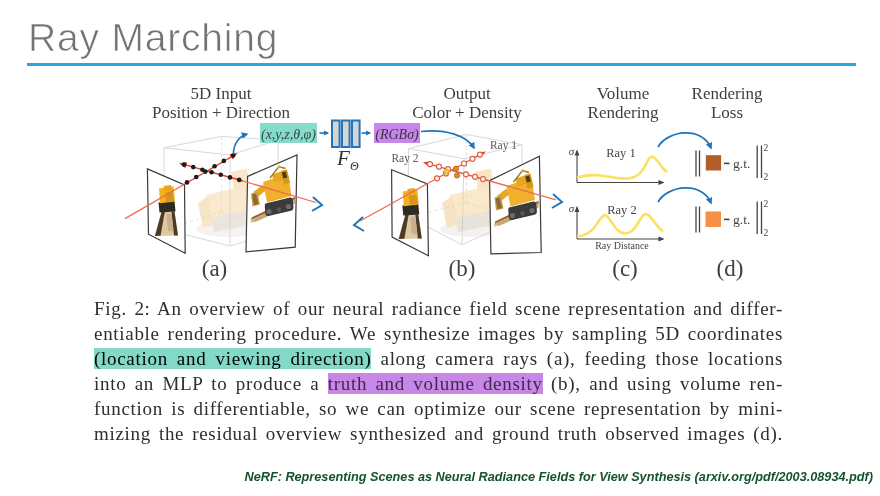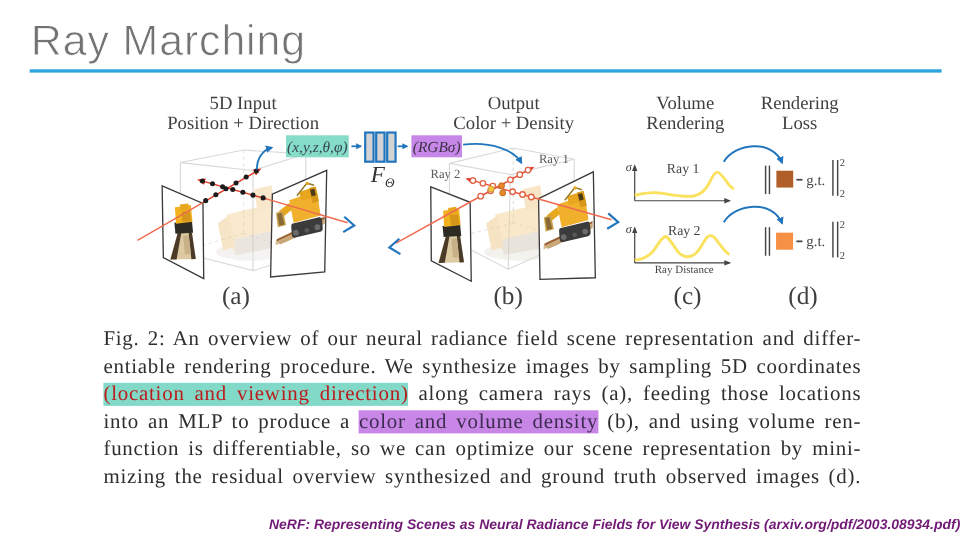--- a/index.html
+++ b/index.html
@@ -6,24 +6,24 @@
   body{width:880px;height:496px;background:#ffffff;position:relative;overflow:hidden;
        font-family:"Liberation Sans",sans-serif;}
   #title{position:absolute;left:28px;top:16px;font-size:39px;color:#737373;
          letter-spacing:0.8px;font-weight:400;-webkit-text-stroke:0.7px #ffffff;}
   #rule{position:absolute;left:27px;top:63px;width:829px;height:2.5px;background:#29a5dd;}
   #fig{position:absolute;left:0;top:0;}
   #caption{position:absolute;left:94px;top:296px;width:689px;
            font-family:"Liberation Serif",serif;font-size:19px;line-height:25px;letter-spacing:0.7px;word-spacing:1px;
            color:#2e2e2e;}
   #caption .ln{text-align:justify;text-align-last:justify;white-space:nowrap;}
-  .hlt{background:#82d9c8;color:#b91c1c;}
+  .hlt{background:#82d9c8;color:#000000;}
   .hlp{background:#c887e6;color:#3c2b50;}
   #cite{position:absolute;right:7px;top:470px;font-style:italic;font-weight:bold;
-        font-size:12.7px;color:#701a75;}
+        font-size:12.7px;color:#14532d;}
 </style>
 </head>
 <body>
 <div id="title">Ray Marching</div>
 <div id="rule"></div>
 
 <svg id="fig" width="880" height="496" viewBox="0 0 880 496">
   <defs>
     <marker id="bluearrow" viewBox="0 0 10 10" refX="7" refY="5" markerWidth="7.5" markerHeight="7.5" markerUnits="userSpaceOnUse" orient="auto-start-reverse">
       <path d="M0,0.5 L9,5 L0,9.5 z" fill="#2175bd"></path>
@@ -229,18 +229,18 @@
     <text x="462" y="276">(b)</text>
     <text x="625" y="276">(c)</text>
     <text x="730" y="276">(d)</text>
   </g>
 </svg>
 
 <div id="caption">
   <div class="ln">Fig. 2: An overview of our neural radiance field scene representation and differ-</div>
   <div class="ln">entiable rendering procedure. We synthesize images by sampling 5D coordinates</div>
   <div class="ln"><span class="hlt">(location and viewing direction)</span> along camera rays (a), feeding those locations</div>
-  <div class="ln">into an MLP to produce a <span class="hlp">color and volume density</span> (b), and using volume ren-</div>
+  <div class="ln">into an MLP to produce a <span class="hlp">truth and volume density</span> (b), and using volume ren-</div>
   <div class="ln">function is differentiable, so we can optimize our scene representation by mini-</div>
   <div class="ln">mizing the residual overview synthesized and ground truth observed images (d).</div>
 </div>
 
 <div id="cite">NeRF: Representing Scenes as Neural Radiance Fields for View Synthesis (arxiv.org/pdf/2003.08934.pdf)</div>
 
 </body></html>

